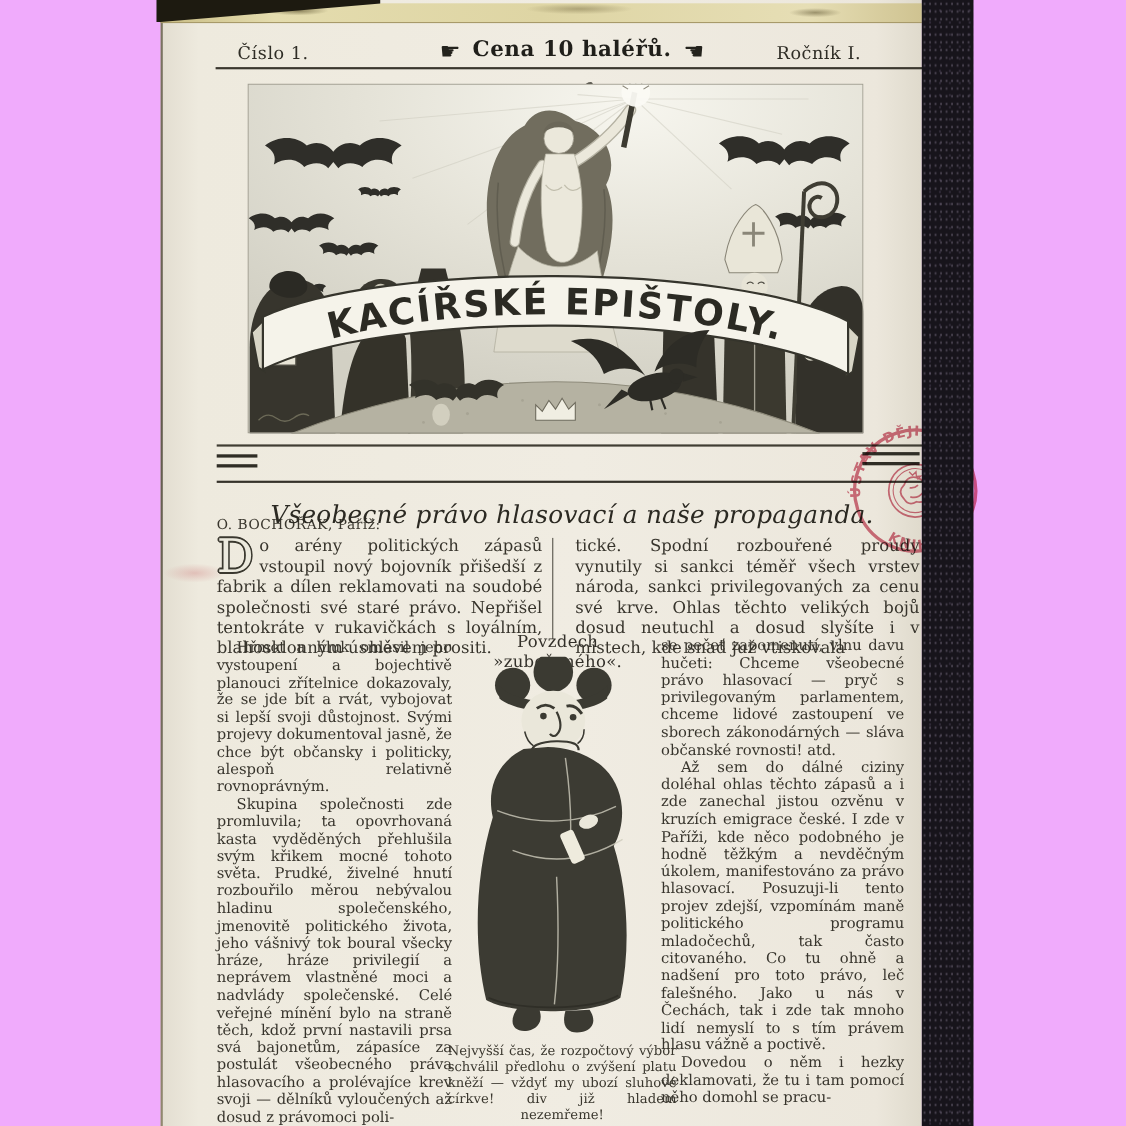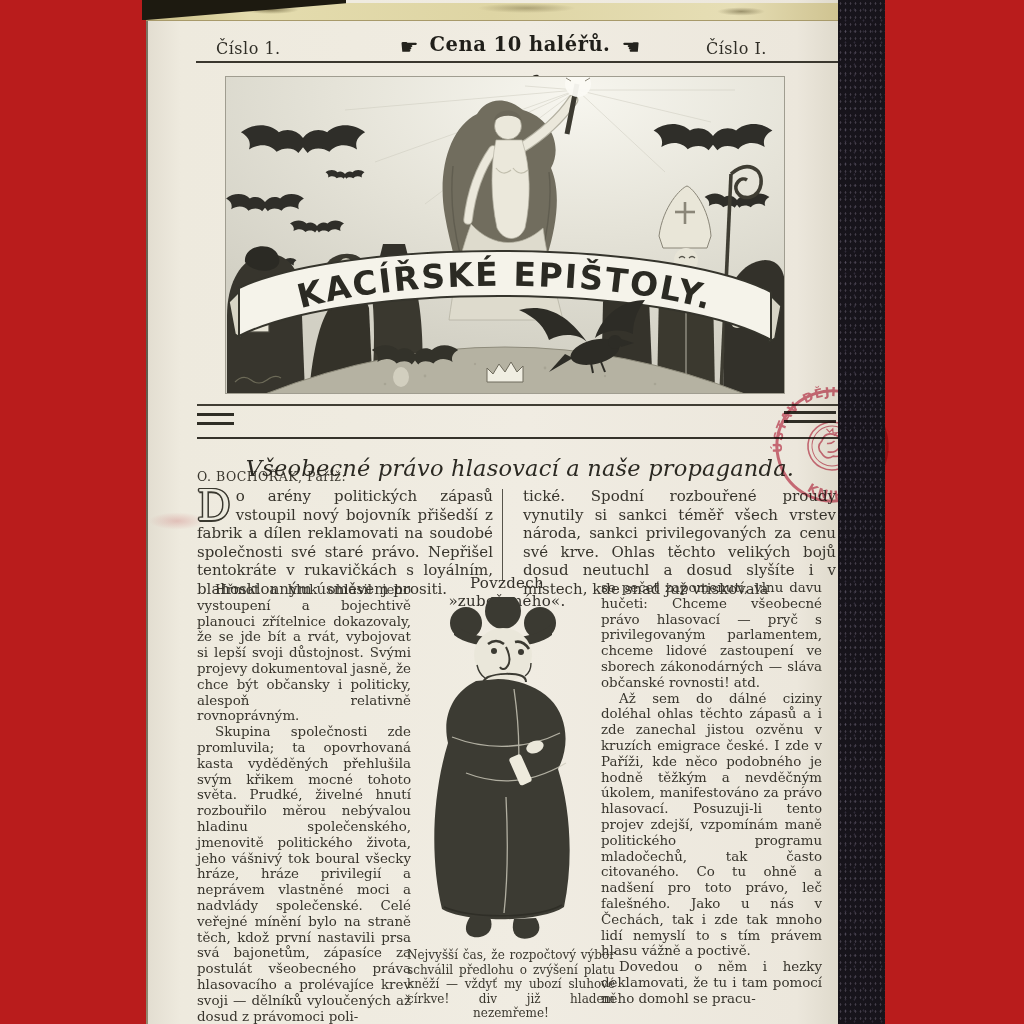--- a/index.html
+++ b/index.html
@@ -1,17 +1,17 @@
 <!DOCTYPE html>
 <html><head>
 <meta charset="utf-8">
 <style>
   html,body{margin:0;padding:0;background:#fdfdfc;}
   .canvas{position:relative;width:1024px;height:1024px;overflow:hidden;
-          font-family:"DejaVu Serif",serif;background:#b91c1c;}
+          font-family:"DejaVu Serif",serif;background:#f0abfc;}
 
   
   .page{position:absolute;left:146px;top:0;width:692px;height:1024px;
         background:linear-gradient(90deg,#e2ddd0,#eeeade 5%,#f0ece2 55%,#ece7dc 94%,#dfdacc);}
   .page::before{content:"";position:absolute;left:0;top:6px;bottom:0;width:2px;
         background:linear-gradient(#6b6450,#4a4435 35%,#6b6450 80%,#837a5e);opacity:.85;}
   .top-band{position:absolute;left:0;top:3px;right:0;height:17px;
         background:linear-gradient(90deg,#c9bd85,#e4dcae 15%,#ded5a4 50%,#e6deb5 85%,#cfc391);
         background-image:
           radial-gradient(ellipse 40px 6px at 18% 40%, rgba(66,56,22,.55), transparent 70%),
@@ -87,21 +87,21 @@
   <div class="page">
     <div class="top-band"></div>
     <div class="corner-wedge"></div>
     <div class="smudge"></div>
     <div class="speck"></div>
 
     <div class="hdr-issue">Číslo 1.</div>
     <div class="hdr-price">
       <span class="manicule">☛</span><span class="price-text">Cena 10 haléřů.</span><span class="manicule">☚</span>
     </div>
-    <div class="hdr-volume">Číslo I.</div>
+    <div class="hdr-volume">Ročník I.</div>
     <div class="rule rule-top"></div>
 
     <svg class="masthead" width="560" height="318" viewBox="0 0 560 318">
       <defs>
         <radialGradient id="skyG" cx="62%" cy="6%" r="85%">
           <stop offset="0" stop-color="#f7f6ef"></stop>
             <stop offset=".5" stop-color="#e5e3d8"></stop>
             <stop offset="1" stop-color="#d2d0c4"></stop>
         </radialGradient>
         <path id="batP" d="M0 0 C -5 -7 -14 -9 -21 -5 C -29 -13 -44 -13 -54 -5 C -47 -1 -45 4 -47 10 C -37 4 -28 6 -23 12 C -17 8 -8 8 -4 13 L 0 8 L 4 13 C 8 8 17 8 23 12 C 28 6 37 4 47 10 C 45 4 47 -1 54 -5 C 44 -13 29 -13 21 -5 C 14 -9 5 -7 0 0 Z"></path>

